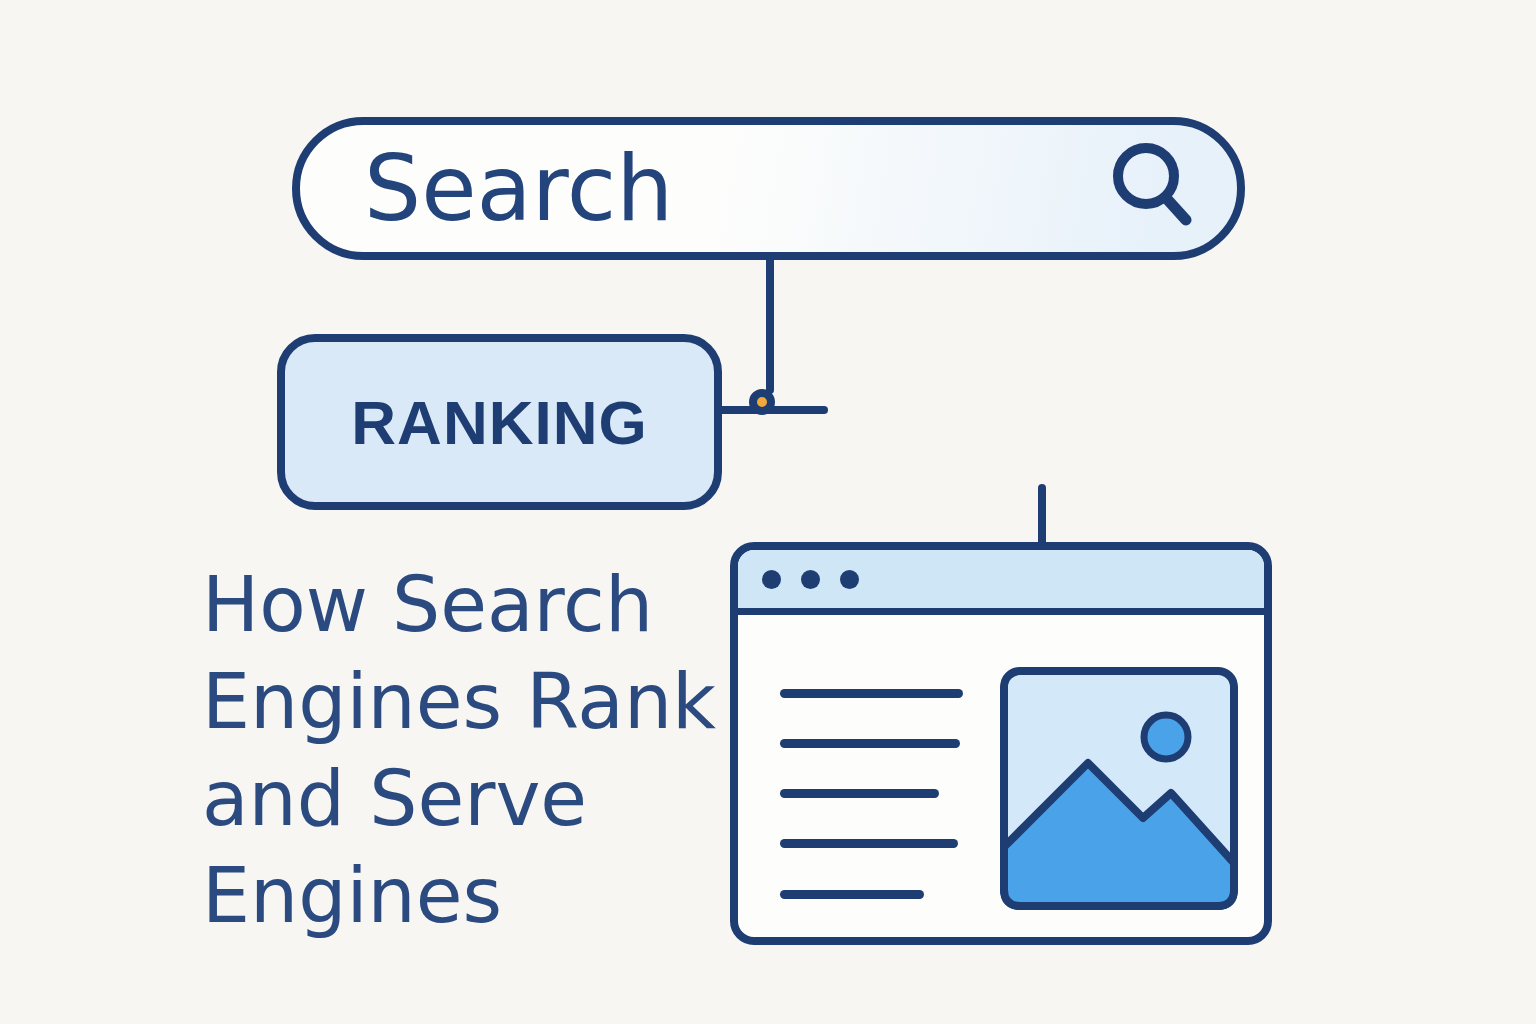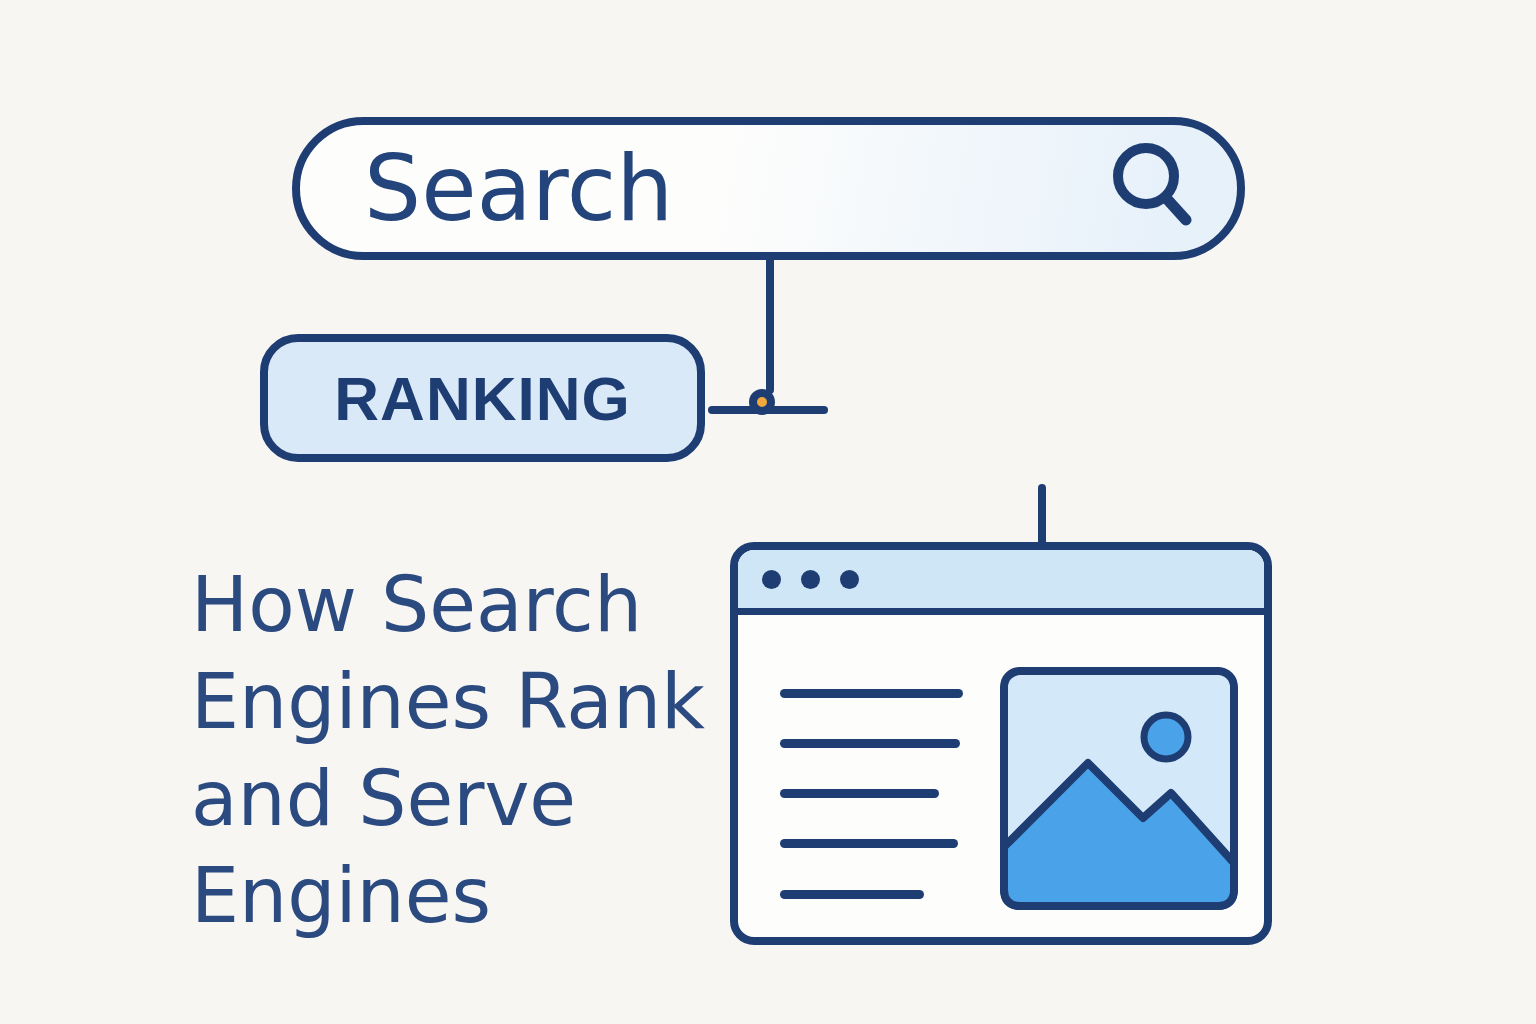--- a/index.html
+++ b/index.html
@@ -36,31 +36,31 @@
     background:var(--orange);border:8px solid var(--navy);border-radius:50%;
   }
 
   
   .node{
     position:absolute;display:flex;align-items:center;justify-content:center;
     font-family:"Liberation Sans",sans-serif;font-weight:bold;
     font-size:62px;letter-spacing:1px;color:var(--navy);
   }
   .node-ranking{
-    left:260px;top:302px;width:445px;height:128px;
+    left:277px;top:302px;width:445px;height:176px;
     background:var(--node-fill);border:8px solid var(--navy);border-radius:38px;
   }
   .node-relevance{
     left:823px;top:302px;width:452px;height:153px;
     background:var(--white);border:7px solid var(--sky);border-radius:38px;
   }
 
   
   .page-title{
-    position:absolute;left:191px;top:524px;width:560px;
+    position:absolute;left:202px;top:524px;width:560px;
     font-family:"DejaVu Sans",sans-serif;font-size:76px;line-height:97px;
     color:var(--title-blue);letter-spacing:0;
   }
 
   
   .browser{
     position:absolute;left:730px;top:510px;width:542px;height:403px;
     background:var(--white);border:8px solid var(--navy);border-radius:24px;
     overflow:hidden;
   }

